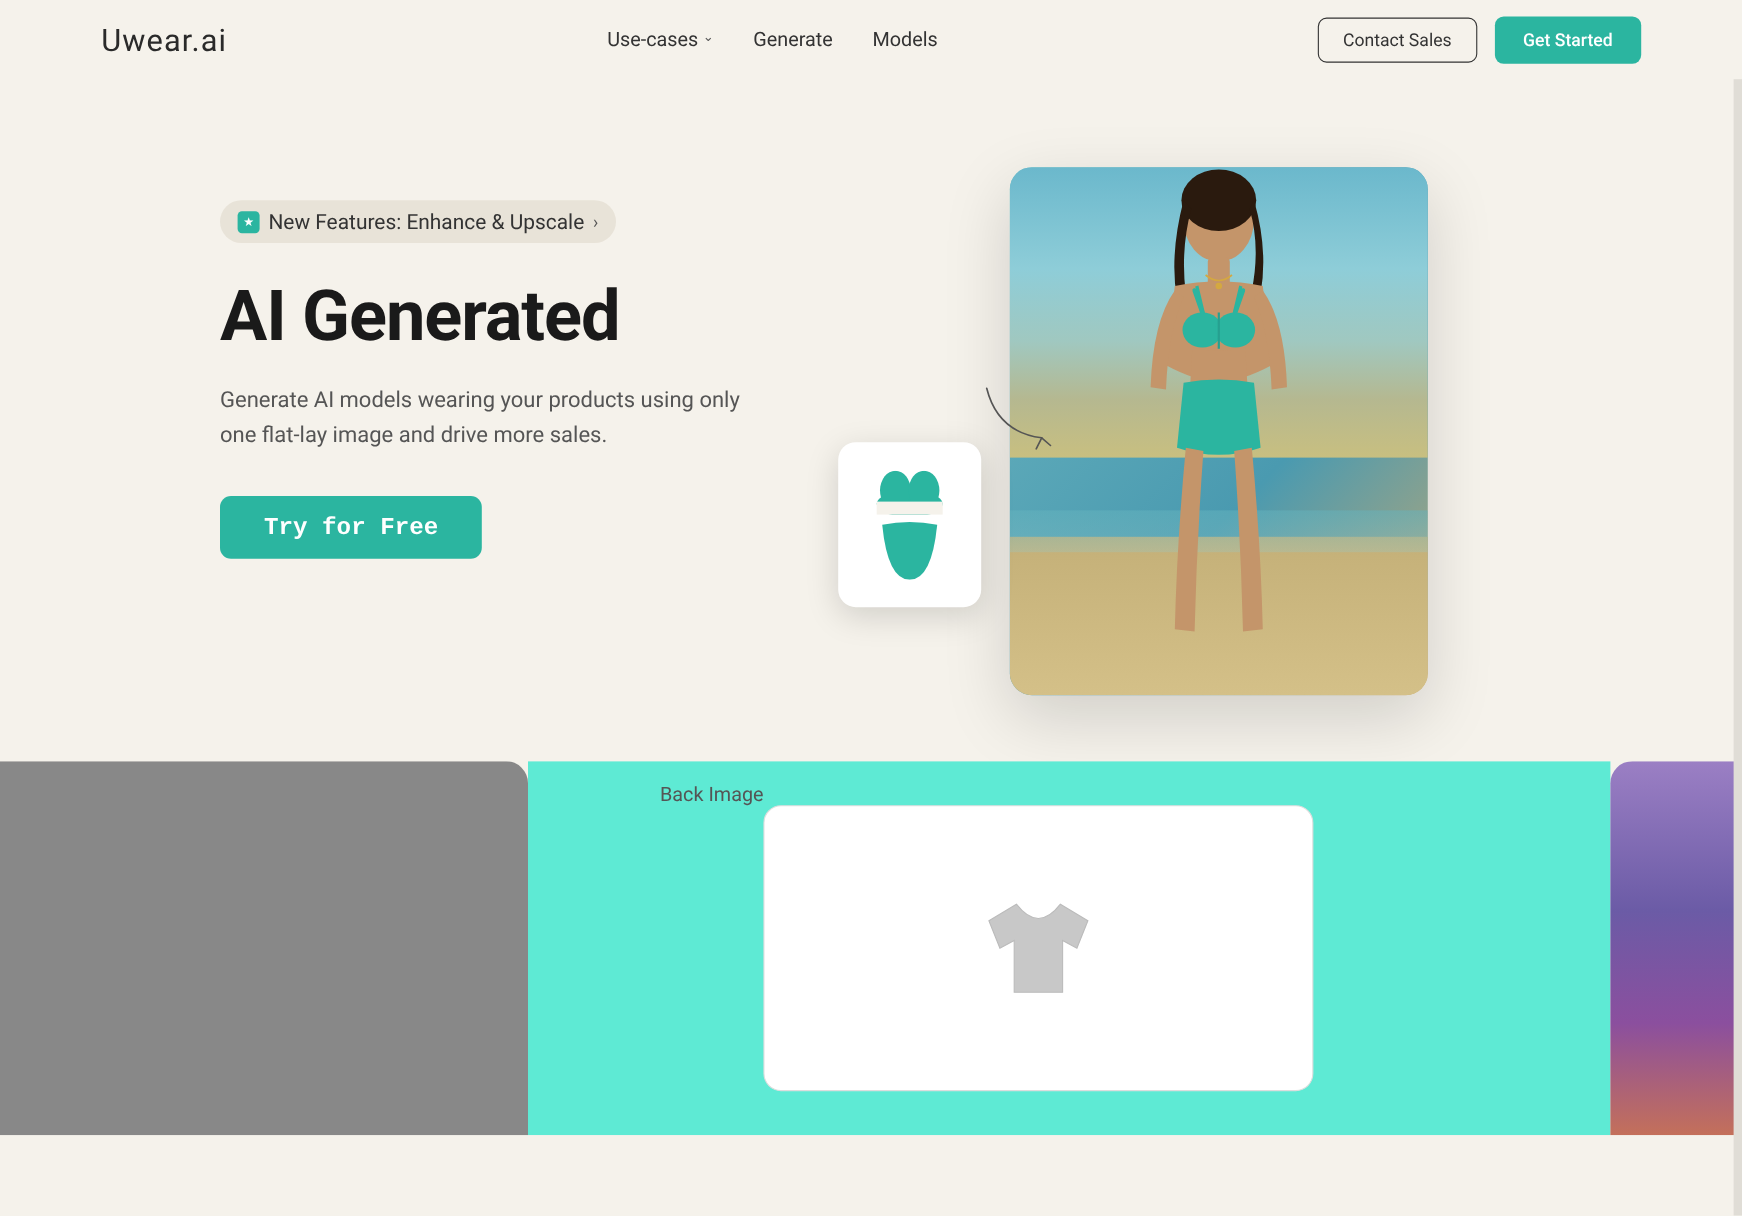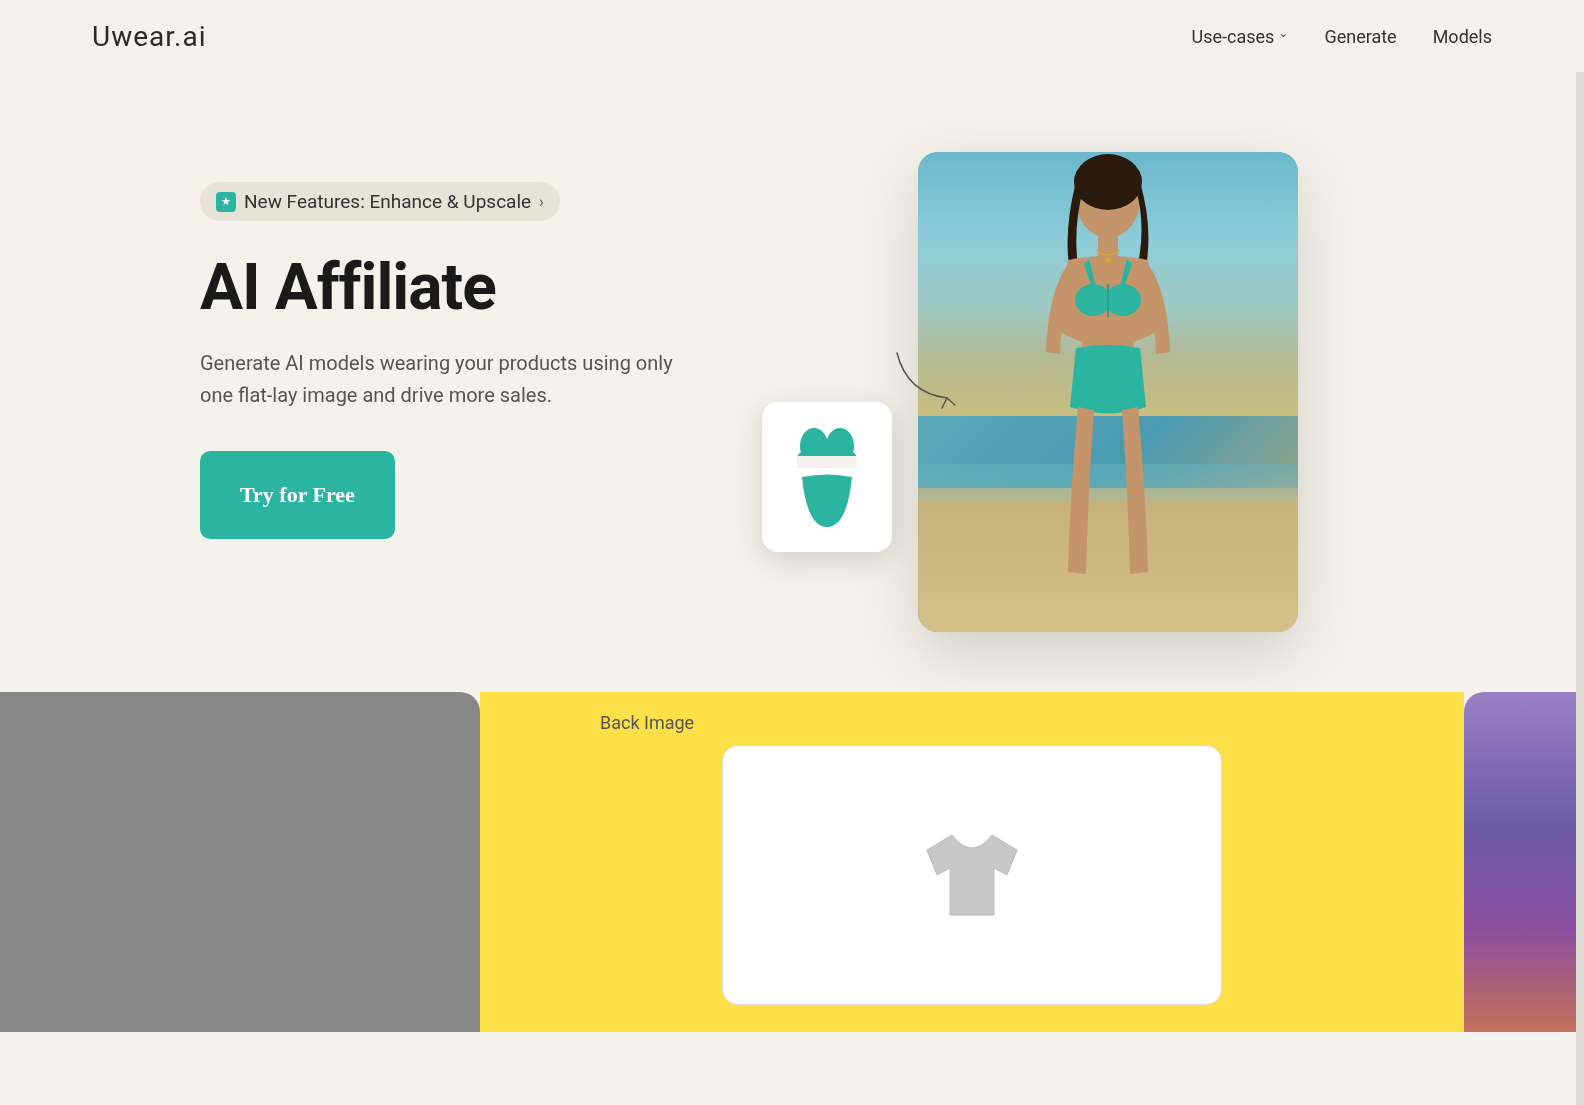--- a/index.html
+++ b/index.html
@@ -143,26 +143,26 @@
       color: #555;
       line-height: 1.6;
       margin-bottom: 40px;
       max-width: 480px;
     }
 
     .btn-try-free {
       background: #2bb5a0;
       color: #fff;
       border: none;
-      padding: 31px 40px;
+      padding: 16px 40px;
       border-radius: 10px;
       font-size: 22px;
       font-weight: 600;
       cursor: pointer;
-      font-family: Liberation Serif, serif;
+      font-family: Liberation Mono, monospace;
     }
 
     
     .hero-right {
       flex: 1;
       position: relative;
       display: flex;
       align-items: center;
       justify-content: center;
     }
@@ -222,23 +222,23 @@
       width: 480px;
       height: 340px;
       background: #888;
       border-radius: 0 20px 0 0;
       flex-shrink: 0;
     }
 
     .bottom-card-center {
       flex: 1;
       height: 340px;
-      background: #fde047;
-      display: flex;
-      flex-direction: column;
+      background: #5eead4;
+      display: flex;
+      flex-direction: row;
       align-items: center;
       padding: 20px 40px;
     }
 
     .back-image-label {
       font-size: 18px;
       color: #555;
       align-self: flex-start;
       margin-left: 80px;
       margin-bottom: 12px;
@@ -296,34 +296,38 @@
       <span class="nav-chevron">⌄</span>
     </a>
     <a class="nav-item">
       <span>Generate</span>
     </a>
     <a class="nav-item">
       <span>Models</span>
     </a>
   </nav>
 
+  <div class="nav-actions">
+    <button class="btn-contact-sales">Contact Sales</button>
+    <button class="btn-get-started">Get Started</button>
+  </div>
 </header>
 
 <section class="hero">
   <div class="hero-left">
     
     <div class="feature-badge">
       <div class="badge-icon">★</div>
       <span class="badge-text">New Features: Enhance &amp; Upscale</span>
       <span class="badge-arrow">›</span>
     </div>
 
     
     <h1 class="hero-title">
-      <span>AI Affiliate</span><br>
+      <span>AI Generated</span><br>
     </h1>
 
     
     <p class="hero-subtitle">Generate AI models wearing your products using only one flat-lay image and drive more sales.</p>
 
     
     <button class="btn-try-free">Try for Free</button>
   </div>
 
   <div class="hero-right">

